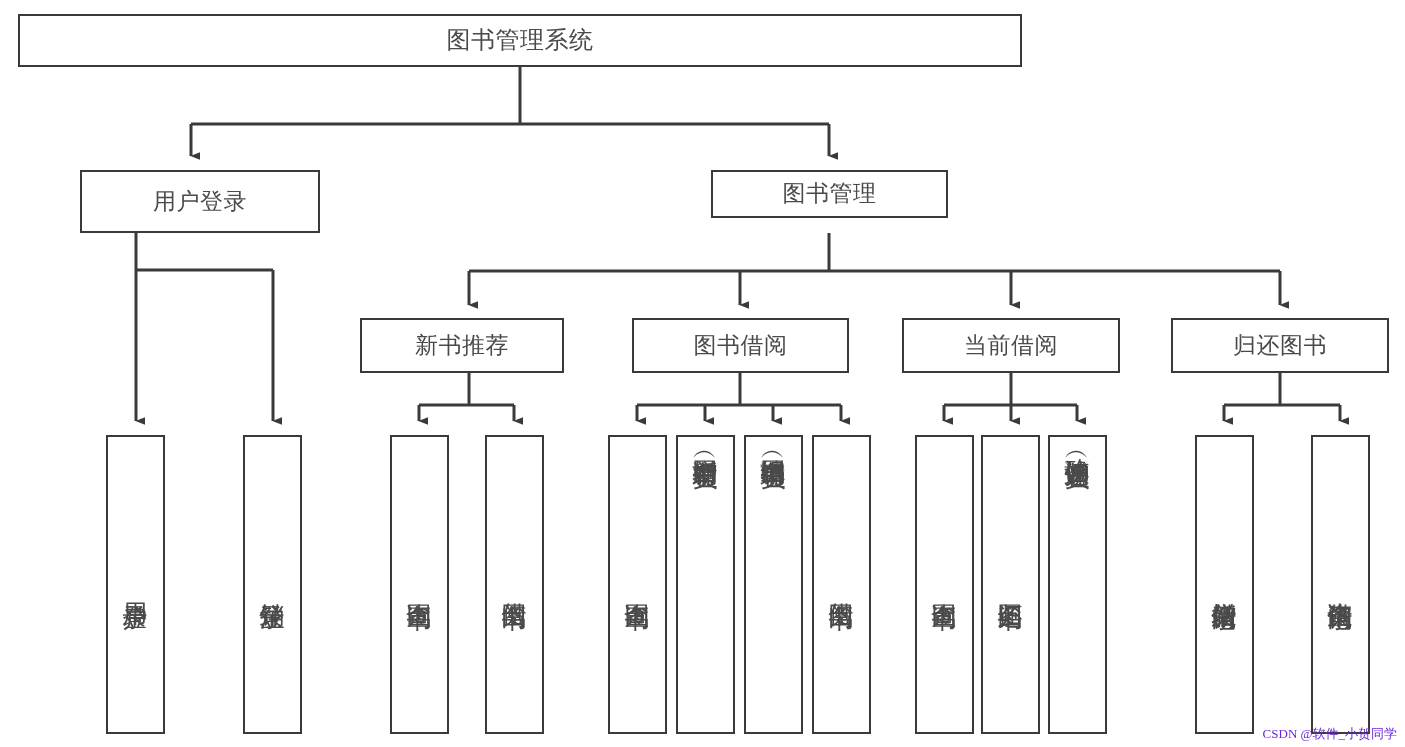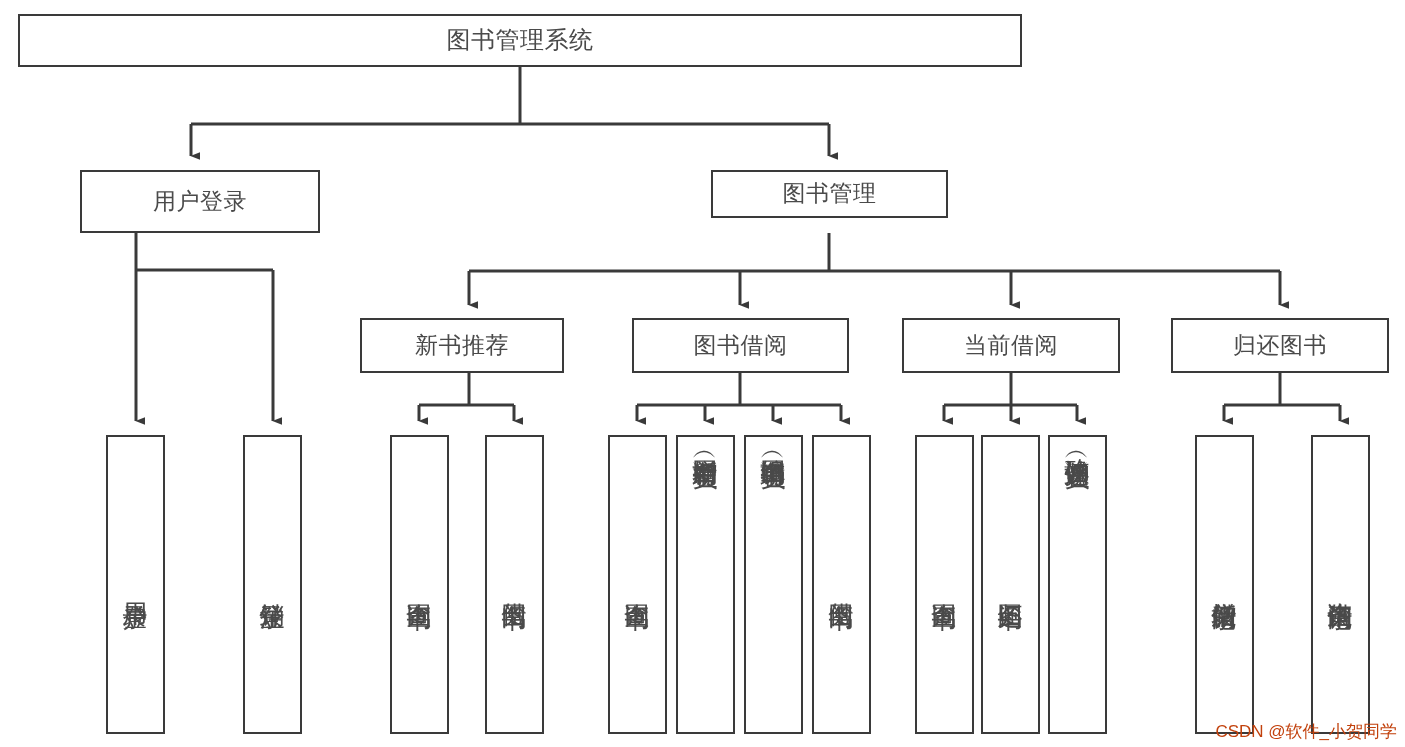--- a/index.html
+++ b/index.html
@@ -64,25 +64,25 @@
   }
   .hlabel {
     color: #4a4a4a;
     white-space: nowrap;
   }
   #root-node .hlabel { font-size: 24px; }
   .watermark {
     position: absolute;
     right: 8px;
     bottom: 4px;
-    font-size: 17px;
-    color: #c2410c;
+    font-size: 13px;
+    color: #6d28d9;
     z-index: 5;
     white-space: nowrap;
-    font-family: Liberation Sans, sans-serif;
+    font-family: Liberation Serif, serif;
   }
 </style>
 </head>
 <body>
 
 <div id="diagram-root">
 
   <svg class="wires" viewBox="0 0 1405 747">
     <defs>
       <marker id="arrowhead" markerWidth="9" markerHeight="10" refX="4.2" refY="9.4" orient="auto" markerUnits="userSpaceOnUse">

